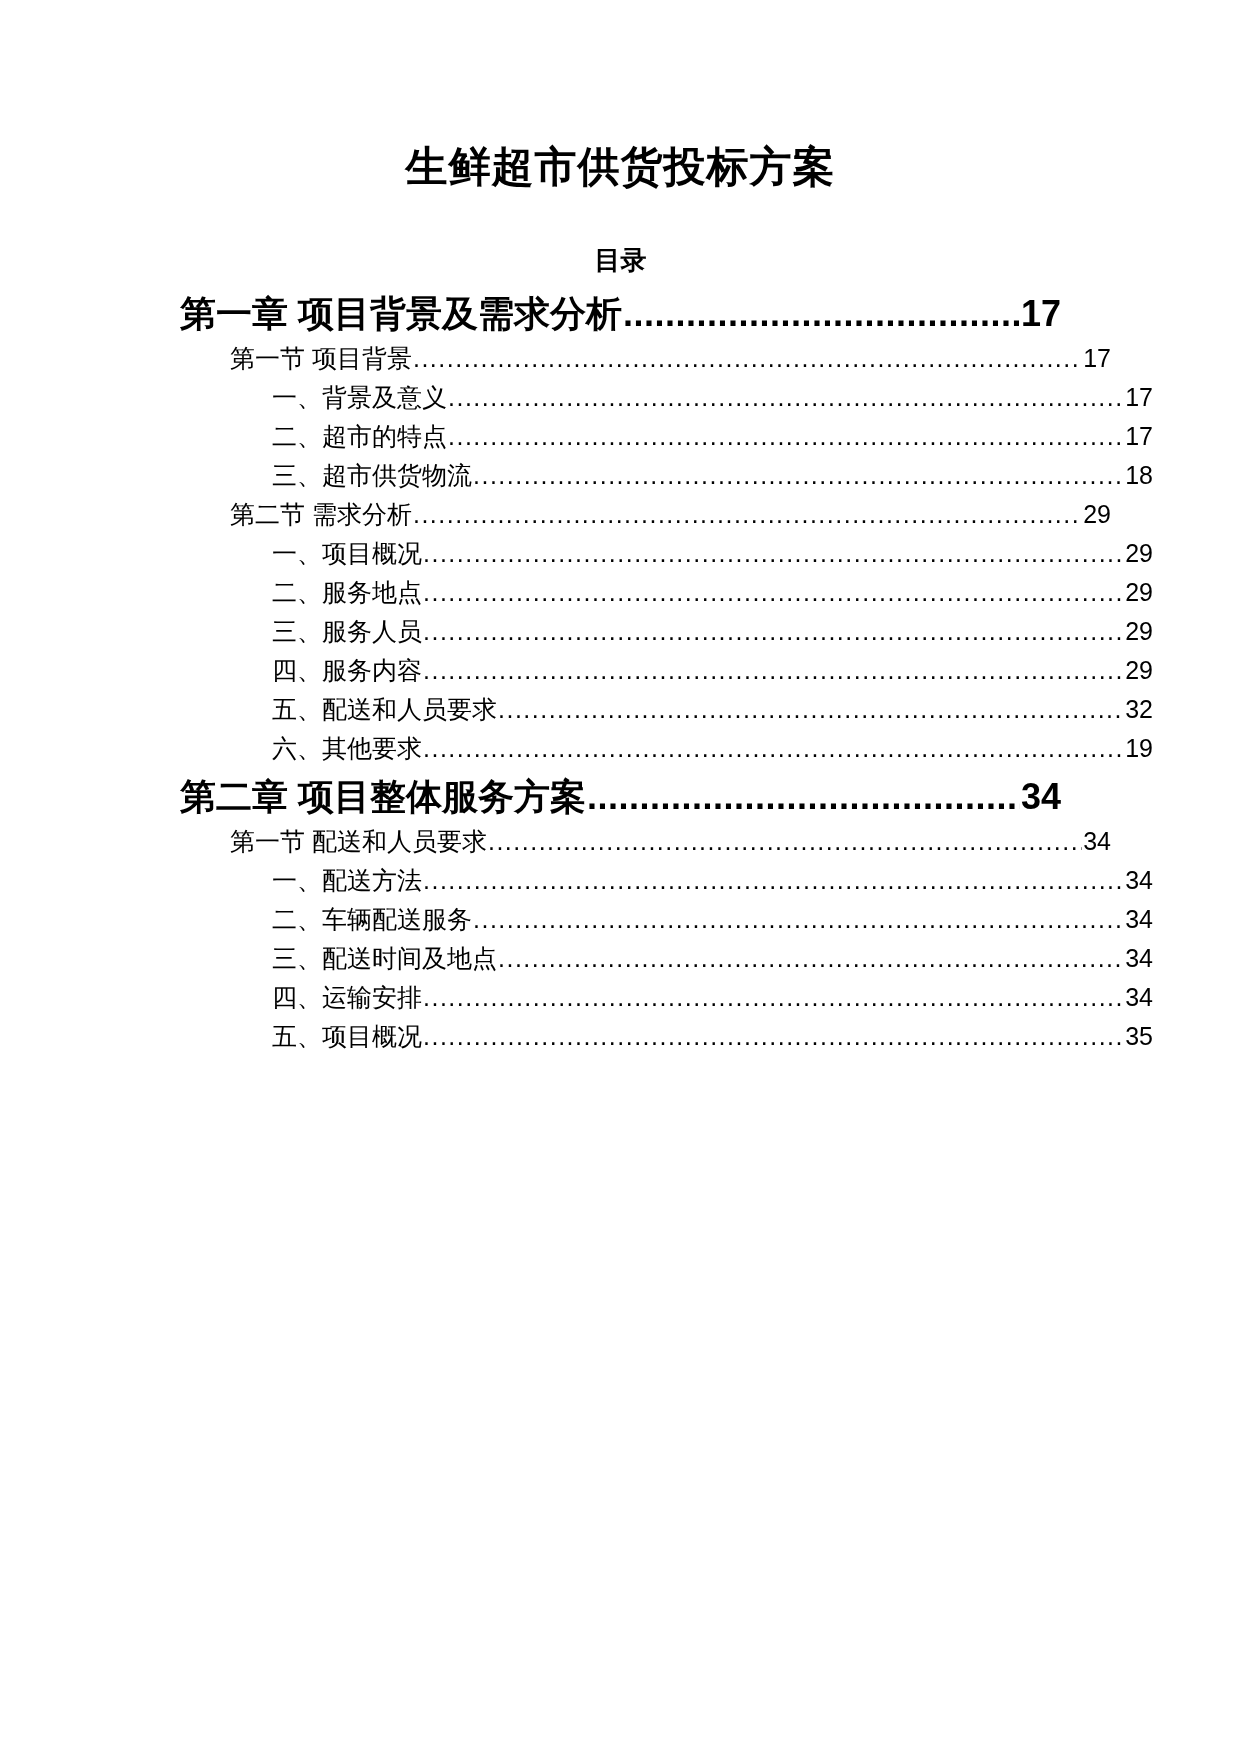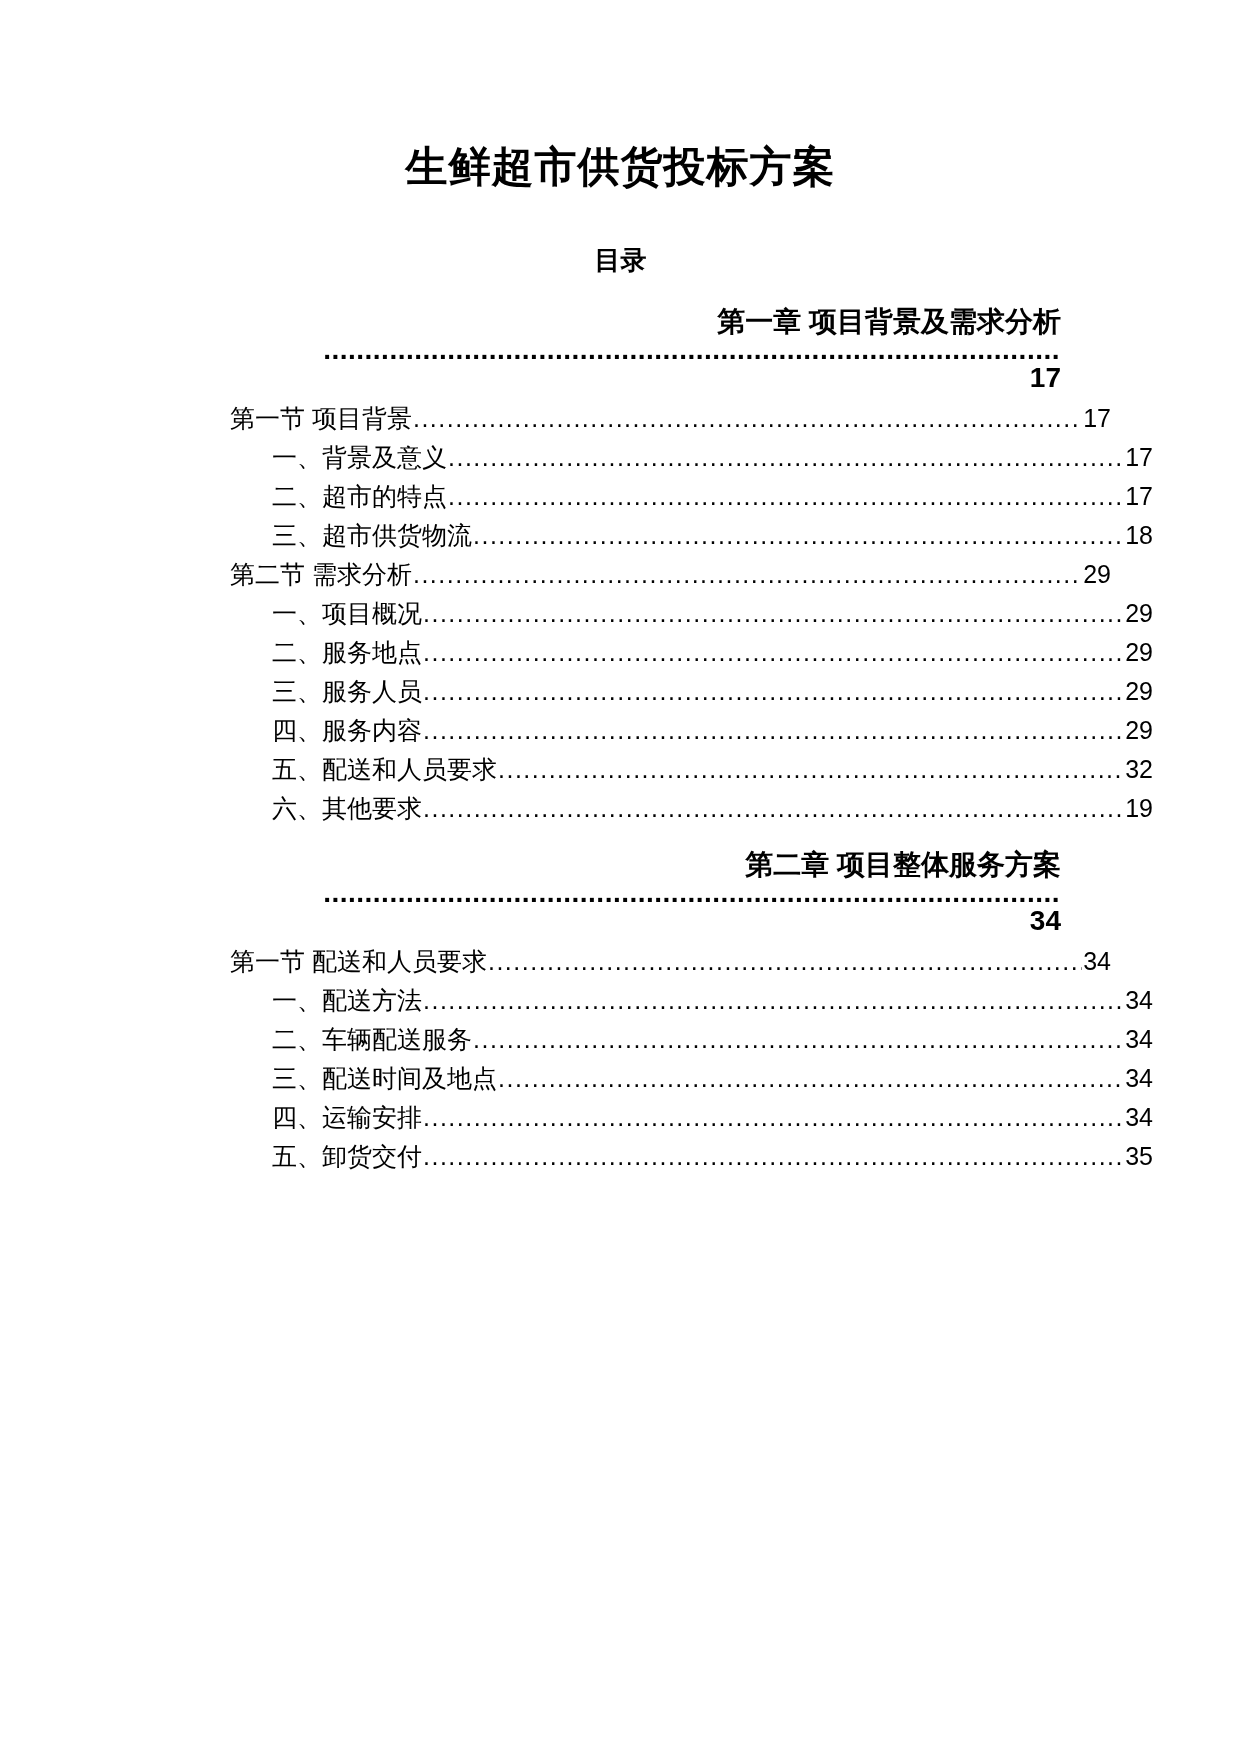--- a/index.html
+++ b/index.html
@@ -59,25 +59,24 @@
     letter-spacing: 1.5px;
   }
   .toc-page {
     flex: 0 0 auto;
     white-space: nowrap;
     text-align: left;
   }
 
   
   .lvl1 {
-    font-size: 28px;
+    font-size: 36px;
     font-weight: bold;
-    margin: 30px 0 10px 0;
+    margin: 18px 0 10px 0;
     padding-left: 0;
-    flex-direction: column;
   }
   .lvl1 .toc-dots { font-weight: bold; letter-spacing: 0.5px; }
 
   
   .lvl2 {
     font-size: 25px;
     font-weight: normal;
     margin: 14px 0 10px 0;
     padding-left: 50px;
   }
@@ -184,19 +183,19 @@
         <span class="toc-label">三、配送时间及地点</span>
         <span class="toc-dots">.........................................................................................</span>
         <span class="toc-page">34</span>
       </div>
       <div class="toc-row lvl3">
         <span class="toc-label">四、运输安排</span>
         <span class="toc-dots">.........................................................................................</span>
         <span class="toc-page">34</span>
       </div>
       <div class="toc-row lvl3">
-        <span class="toc-label">五、卸货交付</span>
+        <span class="toc-label">五、项目概况</span>
         <span class="toc-dots">.........................................................................................</span>
         <span class="toc-page">35</span>
       </div>
     </div>
 
 </div>
 
 </body></html>

